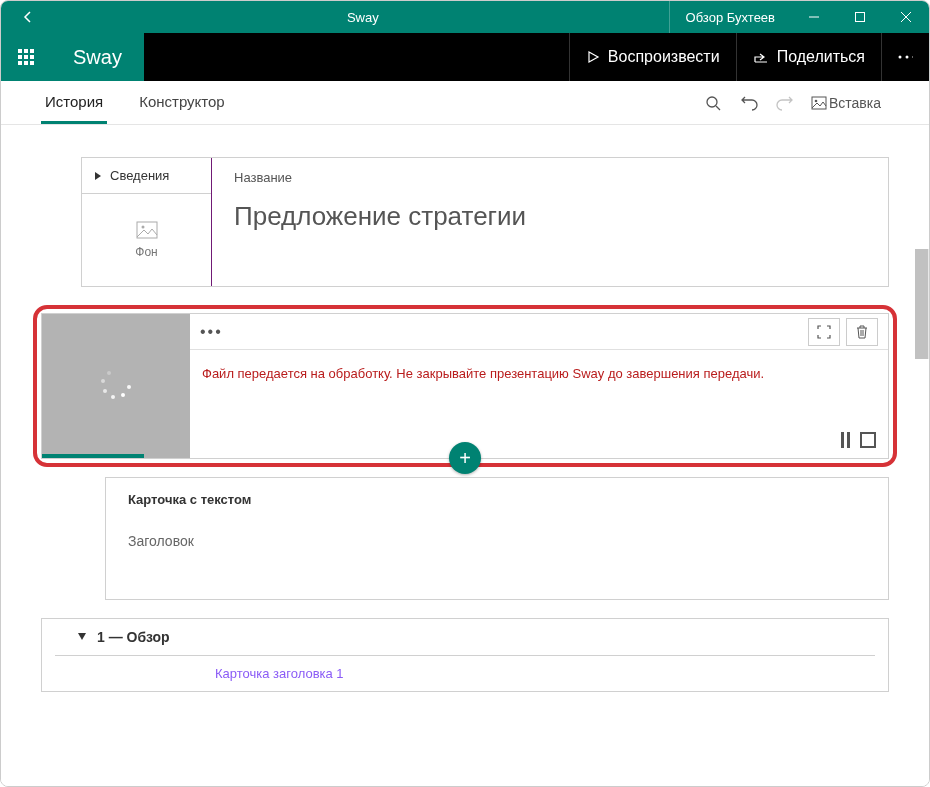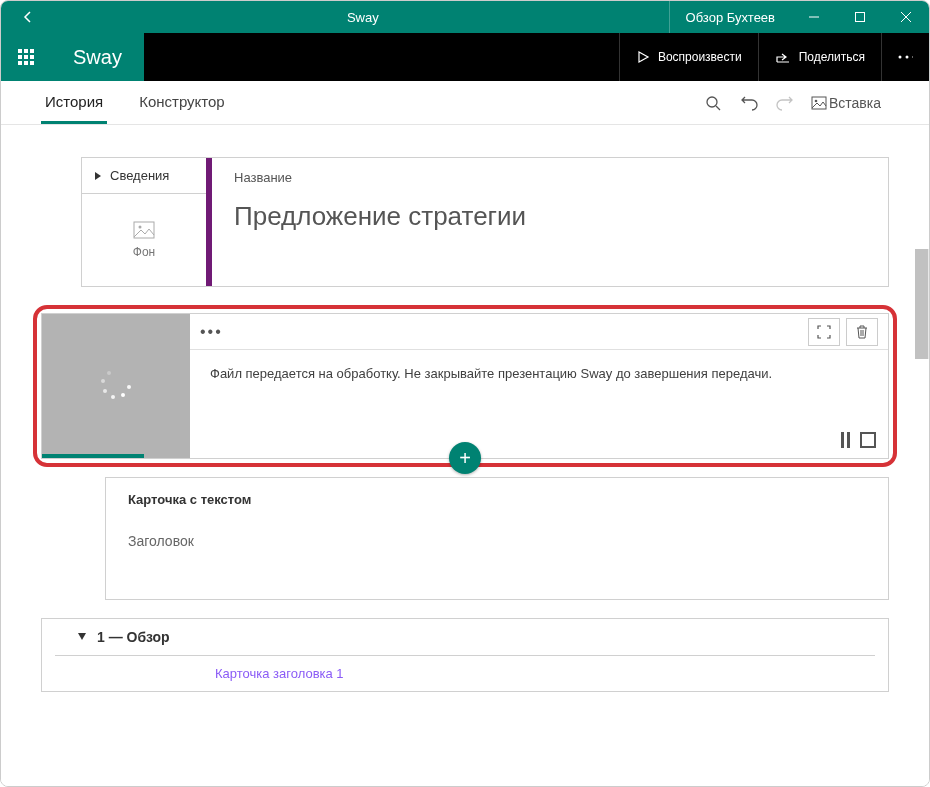--- a/index.html
+++ b/index.html
@@ -13,58 +13,58 @@
 .titlebar .winbtns { display: flex; }
 .titlebar .winbtn { width: 46px; height: 32px; display: flex; align-items: center; justify-content: center; cursor: pointer; }
 
 
 .menubar { height: 48px; background: #000; display: flex; align-items: stretch; color: #fff; }
 .menubar .waffle-wrap { width: 50px; background: #008272; display: flex; align-items: center; justify-content: center; }
 .waffle { display: grid; grid-template-columns: repeat(3, 4px); grid-template-rows: repeat(3, 4px); gap: 2px; }
 .waffle span { background: #fff; width: 4px; height: 4px; }
 .menubar .brand { background: #008272; padding: 0 22px; font-size: 20px; display: flex; align-items: center; font-weight: 400; }
 .menubar .spacer { flex: 1; }
-.menubar .mbtn { display: flex; align-items: center; padding: 0 16px; border-left: 1px solid #333; font-size: 12px; gap: 8px; cursor: pointer; }
+.menubar .mbtn { display: flex; align-items: center; padding: 0 16px; border-left: 1px solid #333; font-size: 16px; gap: 8px; cursor: pointer; }
 .menubar .more { width: 48px; justify-content: center; }
 
 
 .tabsbar { height: 44px; display: flex; padding: 0 40px; border-bottom: 1px solid #e5e5e5; }
 .tabsbar .tab { padding: 12px 4px 9px 4px; margin-right: 28px; font-size: 15px; color: #444; cursor: pointer; border-bottom: 3px solid transparent; }
 .tabsbar .tab.active { border-bottom-color: #008272; color: #222; font-weight: 500;}
 .tabsbar .tbspacer { flex: 1; }
 .tabsbar .tbtn { width: 36px; display: flex; align-items: center; justify-content: center; color: #555; cursor: pointer; }
 .tabsbar .insert { display: flex; align-items: center; gap: 2px; color: #555; font-size: 14px; padding: 0 8px; cursor: pointer; }
 
 
 .content { position: relative; height: calc(100% - 32px - 48px - 44px); background: #fff; overflow: hidden; padding: 32px 40px 0 40px; }
 .scrollbar-thumb { position: absolute; right: 0; top: 124px; width: 14px; height: 110px; background: #c1c1c1; border-right:1px solid #e8e8e8;}
 
 .card { border: 1px solid #d0d0d0; background: #fff; margin-bottom: 18px; }
 
 
 .title-card { display: flex; min-height: 130px; }
-.title-side { width: 130px; border-right: 6px solid #701a75; display: flex; flex-direction: column; }
+.title-side { width: 130px; border-right: 1px solid #701a75; display: flex; flex-direction: column; }
 .title-side .details-row { display: flex; align-items: center; gap: 8px; padding: 10px 12px; border-bottom: 1px solid #d0d0d0; font-size: 13px; color: #333; cursor: pointer;}
 .title-side .bg-sect { flex: 1; display: flex; flex-direction: column; align-items: center; justify-content: center; color: #777; font-size: 12px; gap: 6px; }
 .title-main { flex: 1; padding: 12px 22px 8px 22px; }
 .title-main .label { font-size: 13px; color: #555; margin-bottom: 16px; }
 .title-main .heading { font-size: 26px; color: #555; font-weight: 300; }
 
 
 .highlight-wrap { border: 4px solid #D63237; border-radius: 14px; padding: 4px; margin: 0 -8px 10px -8px; }
 .upload-card { display: flex; height: 146px; border: 1px solid #d0d0d0; position: relative; background:#fff;}
 .upload-thumb { width: 148px; background: #b3b3b3; display: flex; align-items: center; justify-content: center; position: relative; }
 .spinner { width: 30px; height: 30px; position: relative; }
 .spinner .dot { position: absolute; width: 4px; height: 4px; border-radius: 50%; background: #fff; }
 .upload-body { flex: 1; display: flex; flex-direction: column; }
 .upload-toolbar { height: 36px; border-bottom: 1px solid #e0e0e0; display: flex; align-items: center; padding: 0 10px; }
 .upload-toolbar .dots { font-size: 16px; color: #555; letter-spacing: 2px; cursor:pointer;}
 .upload-toolbar .tbflex { flex: 1; }
 .upload-toolbar .ubtn { width: 32px; height: 28px; display: flex; align-items: center; justify-content: center; border: 1px solid #ccc; margin-left: 6px; color: #555; cursor:pointer; background:#fff;}
-.upload-msg { padding: 14px 20px; font-size: 13px; color: #404040; line-height: 1.5; flex: 1; }
+.upload-msg { padding: 14px 12px; font-size: 13px; color: #b91c1c; line-height: 1.5; flex: 1; }
 .upload-footer { display: flex; justify-content: flex-end; align-items: center; padding: 0 12px 10px 0; gap: 10px; }
 .pausebtn { display: inline-flex; gap: 3px; }
 .pausebtn span { width: 3px; height: 16px; background: #555; }
 .stopbtn { width: 16px; height: 16px; border: 2px solid #555; }
 .progress { height: 4px; background: #008272; width: 12%; position:absolute; bottom:0; left:0;}
 .add-btn { position: absolute; left: 50%; transform: translateX(-50%); bottom: -16px; width: 32px; height: 32px; border-radius: 50%; background: #008272; color: #fff; display: flex; align-items: center; justify-content: center; font-size: 20px; box-shadow: 0 1px 3px rgba(0,0,0,0.3); cursor:pointer;}
 
 
 .text-card { padding: 14px 22px 50px 22px; }
 .text-card .tlabel { font-size: 13px; font-weight: 600; color: #333; margin-bottom: 26px; }

